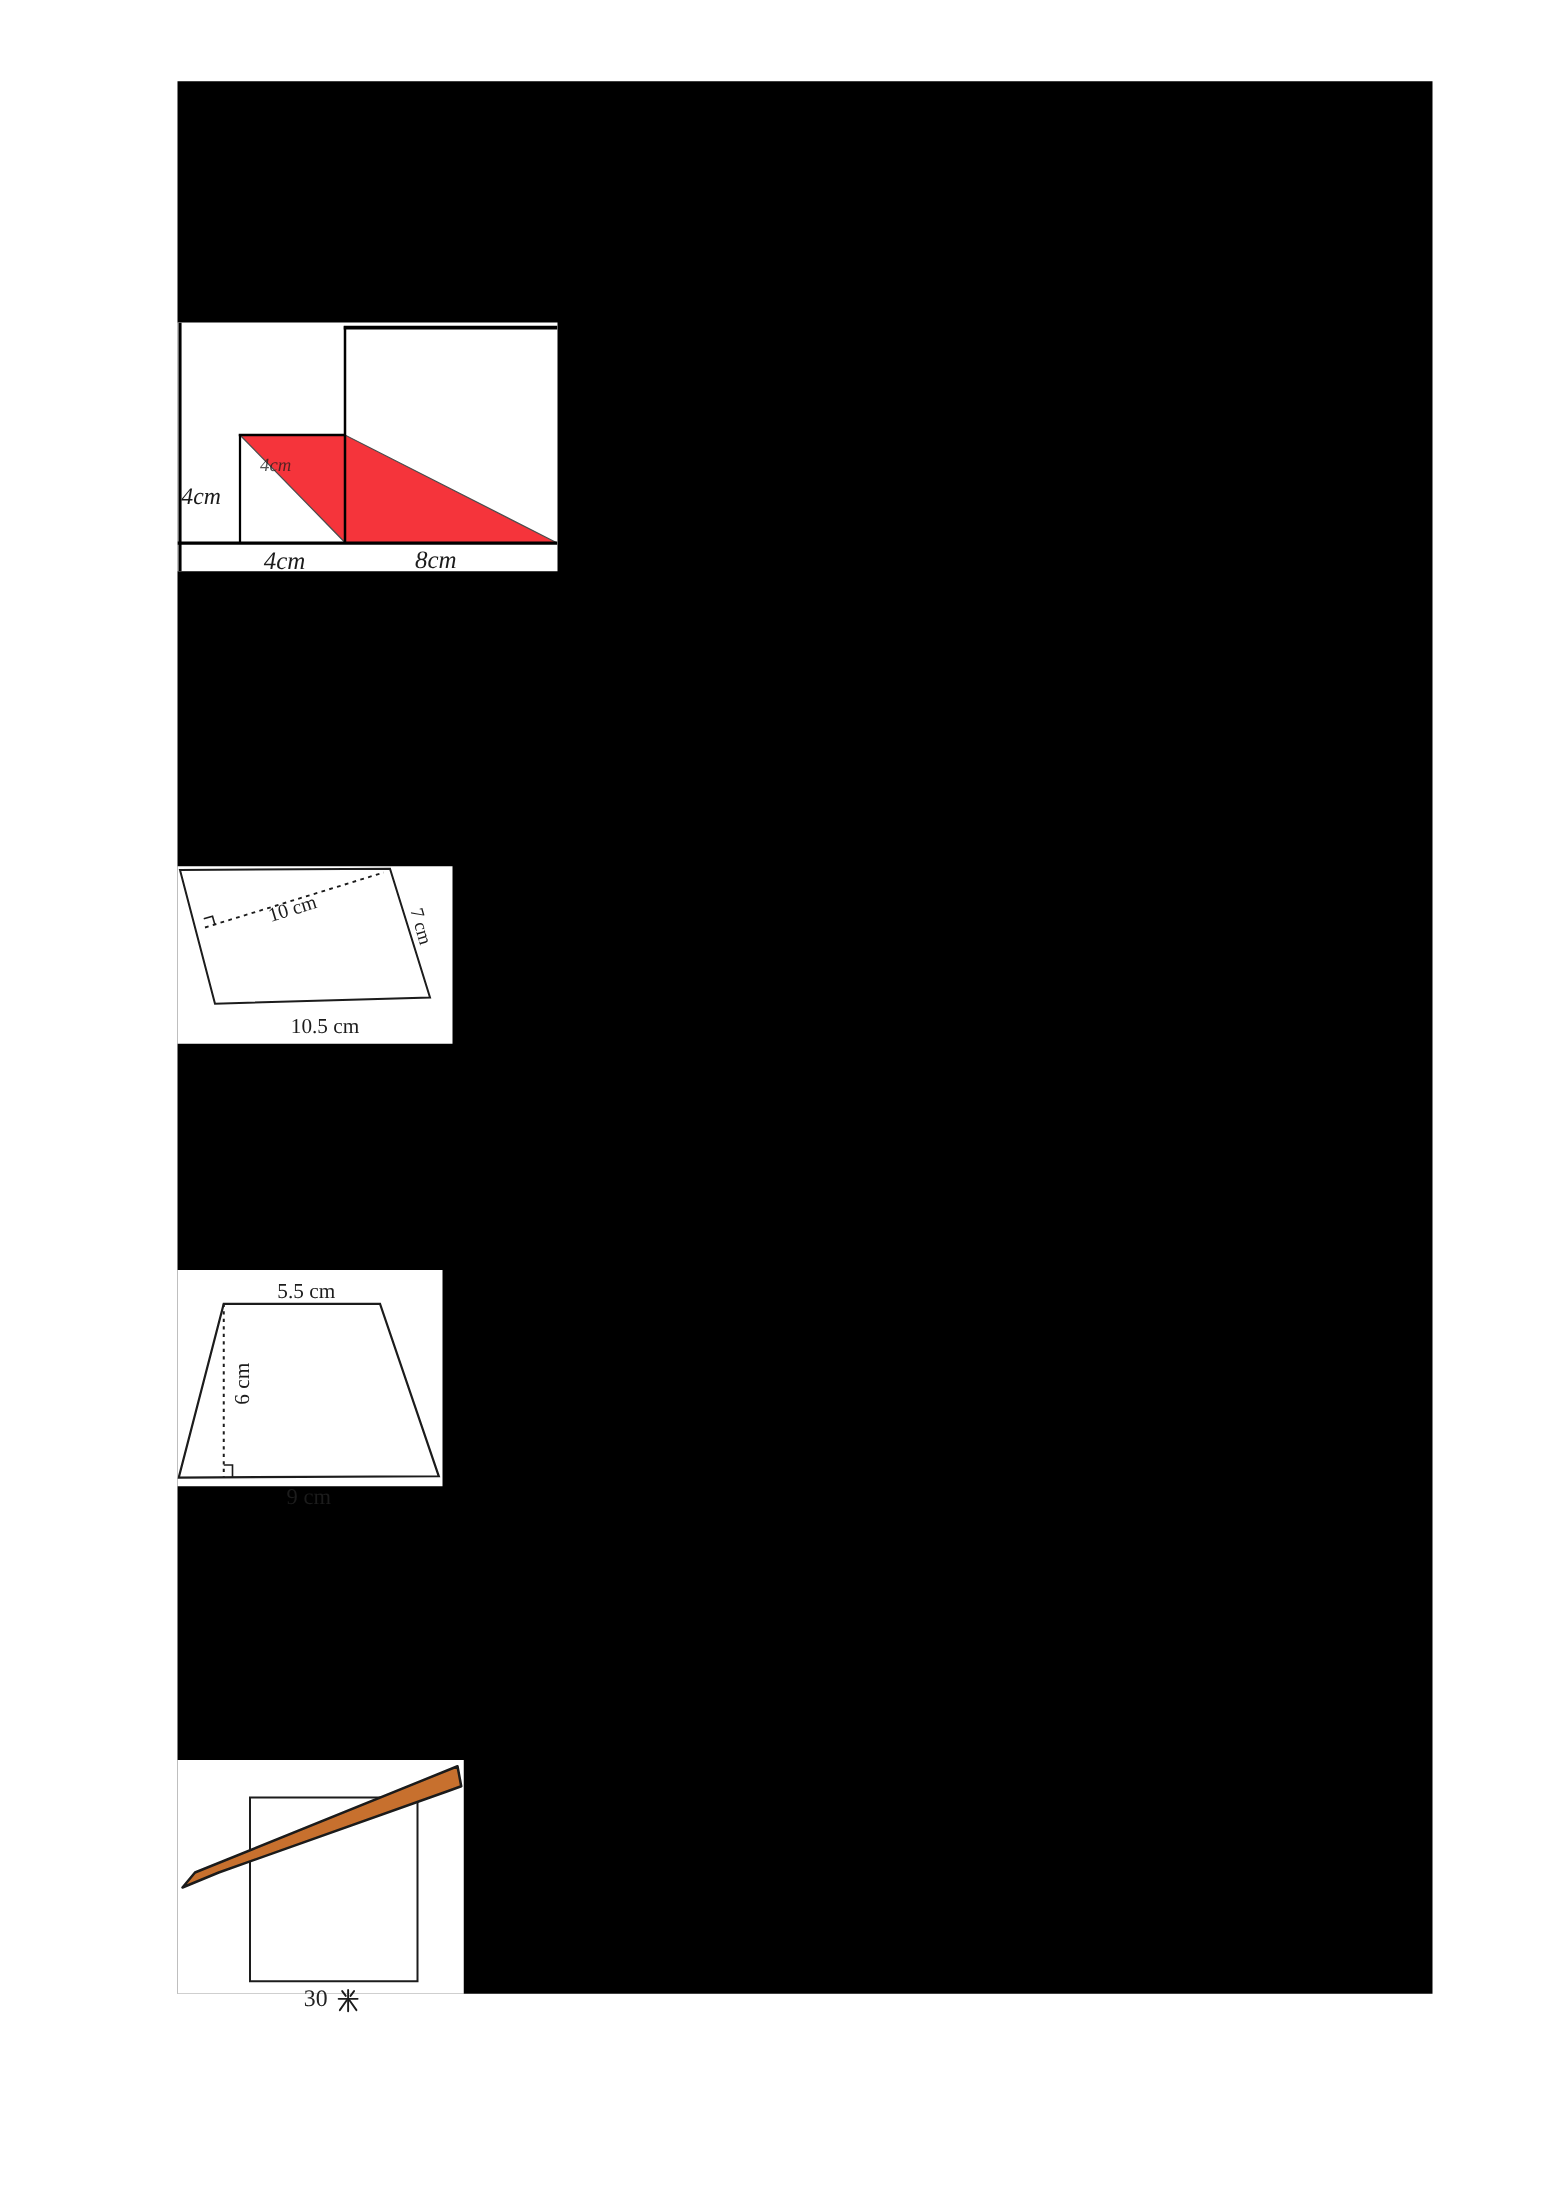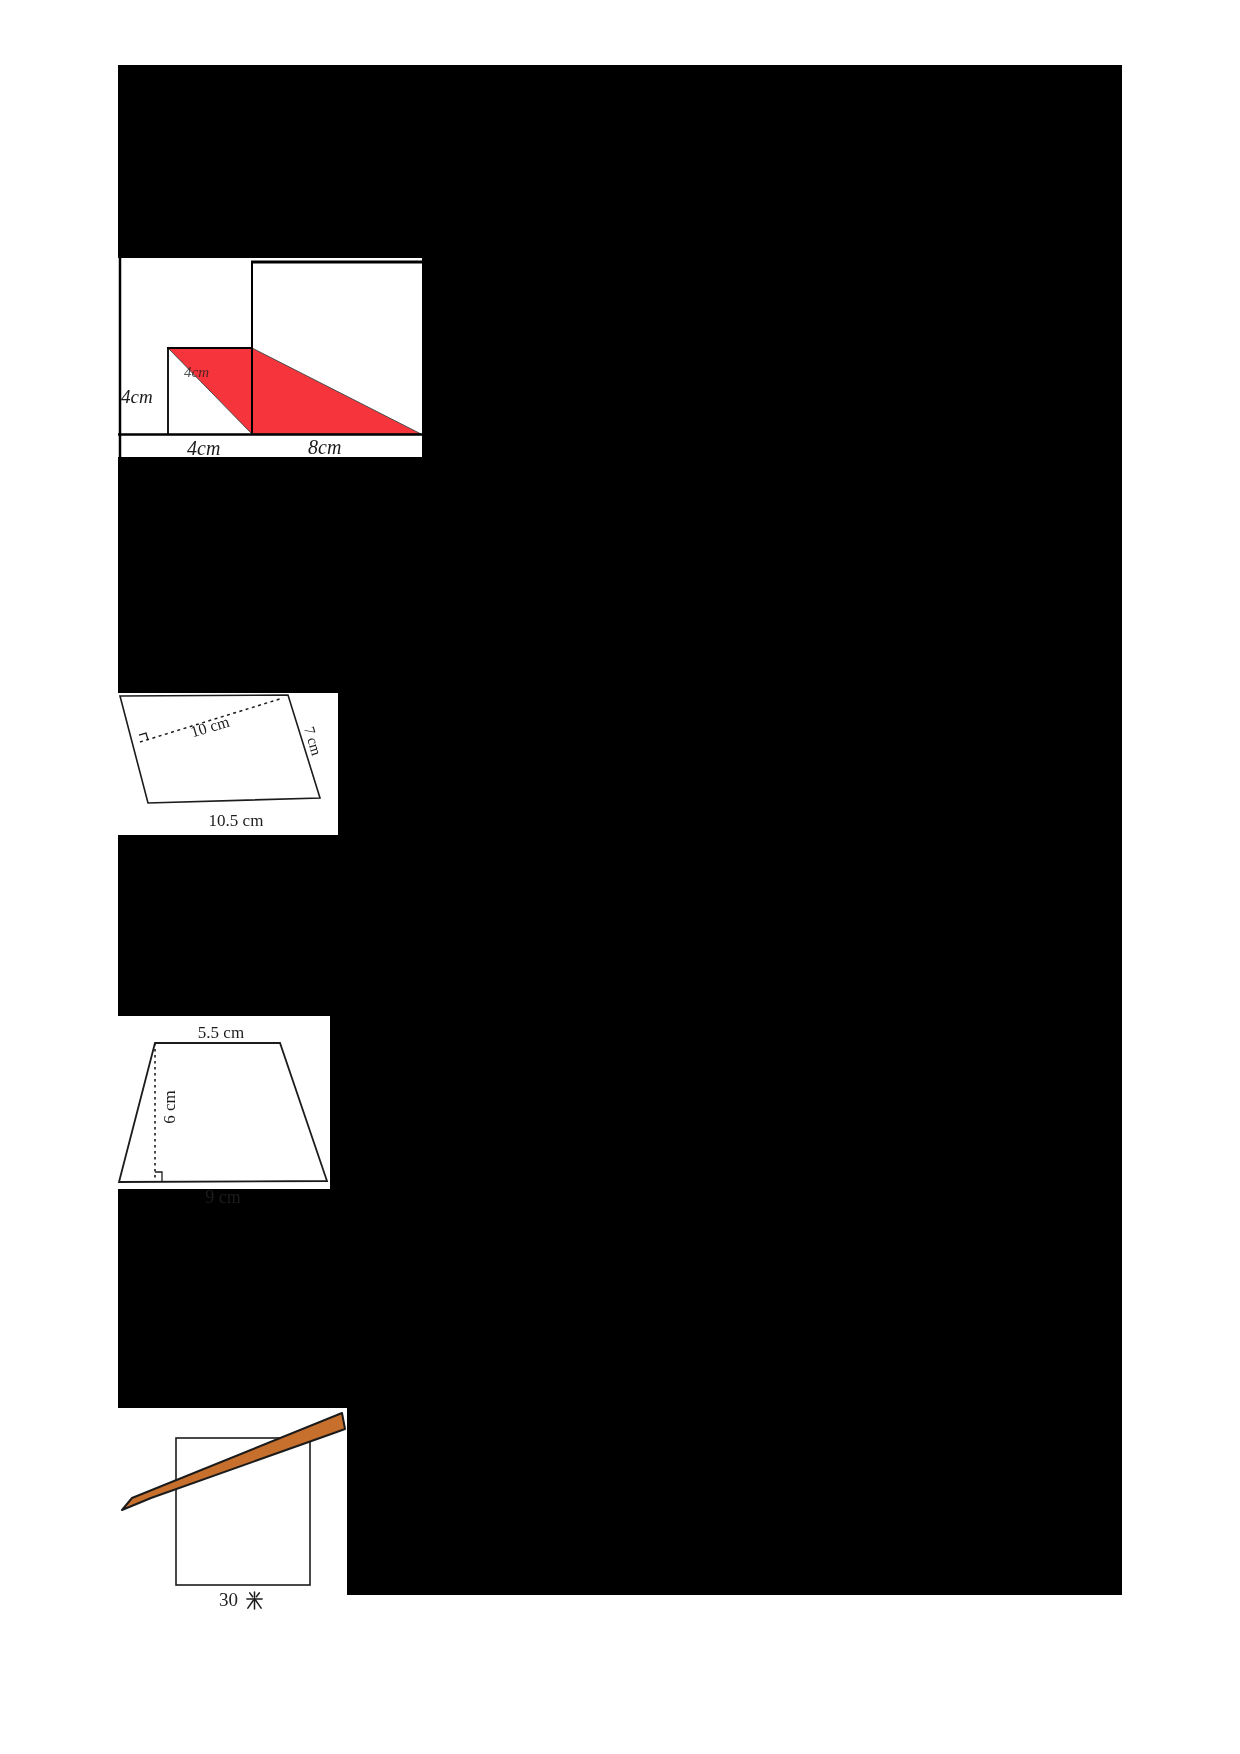--- a/index.html
+++ b/index.html
@@ -1,18 +1,18 @@
 <!DOCTYPE html>
 <html><head>
 <meta charset="utf-8">
 <style>
   html,body{margin:0;padding:0;background:#ffffff;}
   #page{position:relative;width:1240px;height:1754px;background:#ffffff;overflow:hidden;
         font-family:"Liberation Serif", serif;}
-  .abs{position:absolute;}
+  .abs{position:absolute;margin-left:24px;}
   #redaction{left:118px;top:65px;width:1004px;height:1530px;background:#000;}
   .figbox{background:#ffffff;}
   #fig1{left:118px;top:258px;width:304px;height:199px;}
   #fig2{left:118px;top:693px;width:220px;height:142px;}
   #fig3{left:118px;top:1016px;width:212px;height:173px;}
   #fig4{left:118px;top:1408px;width:229px;height:187px;}
   svg{display:block;}
   svg text{font-family:"Liberation Serif", serif;fill:#1c1c1c;}
   .ital{font-style:italic;}
   #roof-base-label{left:219px;top:1588px;height:24px;display:flex;align-items:center;gap:7px;

